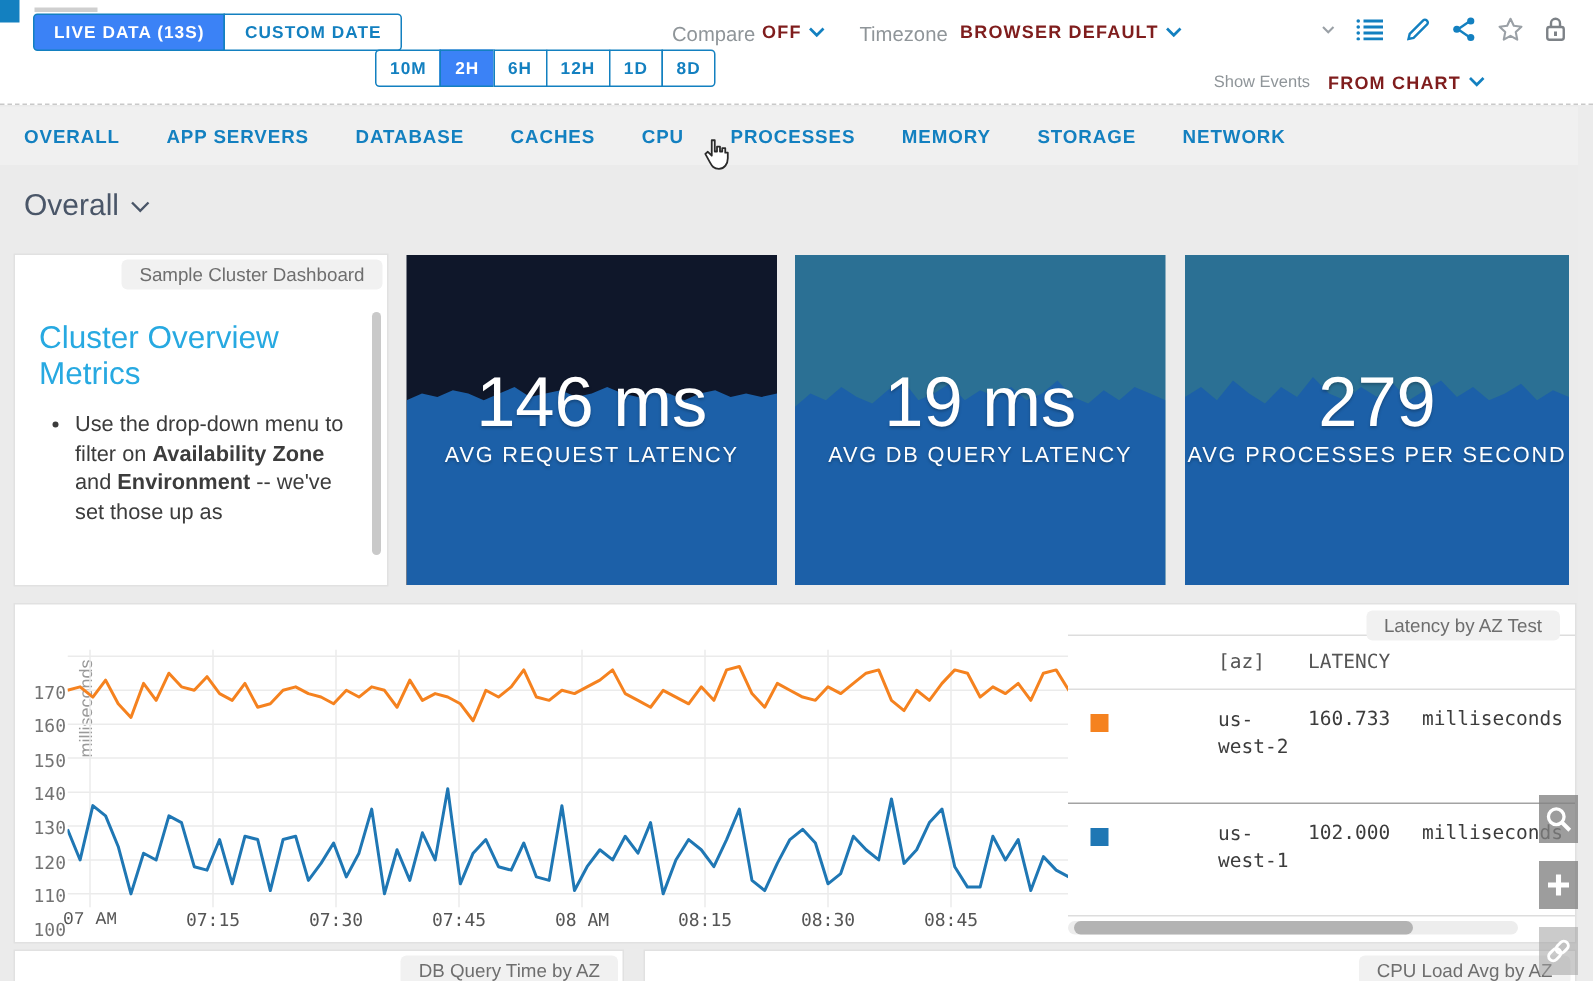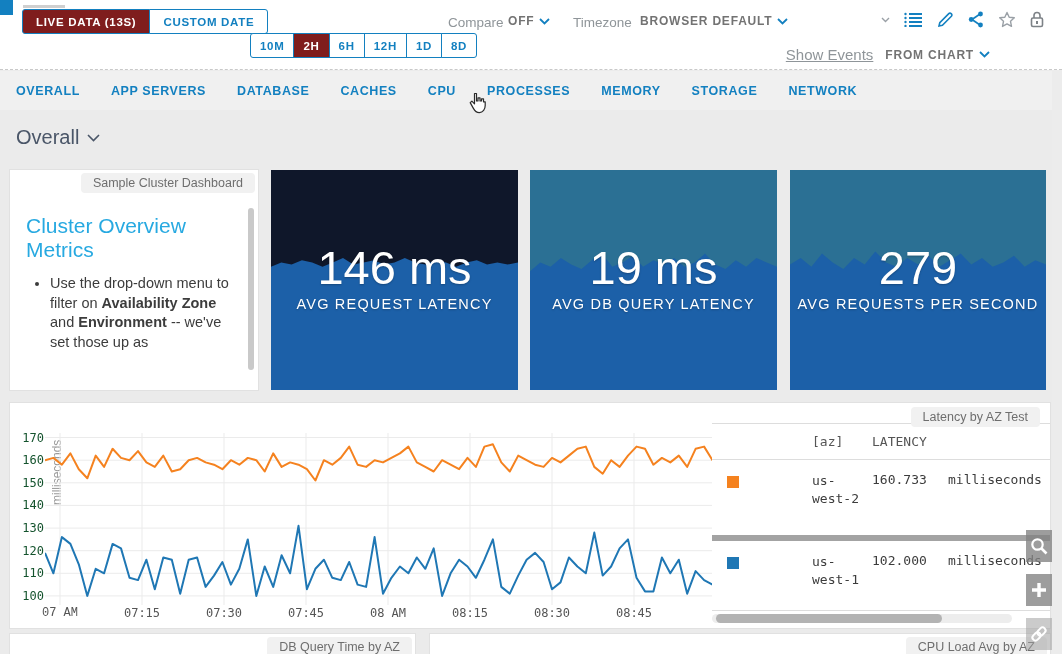--- a/index.html
+++ b/index.html
@@ -10,36 +10,36 @@
   
   .topbar { position:absolute; left:0; top:0; width:1062px; height:40px; background:#fff; z-index:6; }
   .edge-chip { position:absolute; left:0; top:9; width:13px; height:15px; background:#1380c0; }
   .live-progress { position:absolute; left:23px; top:5px; width:42px; height:3px; background:#cfcfcf; }
   .btn-group { position:absolute; top:9px; display:flex; height:25px; }
   .btn-group .tbtn { border:1px solid #1380c0; background:#fff; color:#1380c0;
       font:bold 11.5px "Liberation Sans", sans-serif; letter-spacing:.7px; padding:0 13px;
       margin-left:-1px; cursor:pointer; white-space:nowrap; }
   .btn-group .tbtn:first-child { margin-left:0; border-radius:3px 0 0 3px; }
   .btn-group .tbtn:last-child { border-radius:0 3px 3px 0; }
-  .btn-group .tbtn.active { background:#7f1d1d; color:#fff; }
+  .btn-group .tbtn.active { background:#3b82f6; color:#fff; }
   .live-group { left:22px; }
   .preset-group { left:250px;margin-top:24px; }
   .preset-group .tbtn { padding:0 9px; }
   .bar-label { position:absolute; top:15px; color:#8f9599; font-size:13.5px; }
   .link-select { position:absolute; top:14px; display:flex; align-items:center; gap:5px;
-      color:#737373; font:bold 12px "Liberation Sans", sans-serif; letter-spacing:.8px;
+      color:#7f1d1d; font:bold 12px "Liberation Sans", sans-serif; letter-spacing:.8px;
       background:none; border:none; cursor:pointer; }
   .top-icons { position:absolute; right:18px; top:11px; display:flex; align-items:center; gap:14px; }
   .icon-btn { background:none; border:none; cursor:pointer; display:flex; align-items:center; padding:0; }
 
   
   .events-row { position:absolute; left:0; top:40px; width:1062px; height:30px; background:#fff;
       border-bottom:1px dashed #c9c9c9; display:flex; align-items:center; justify-content:flex-end;
       padding-right:72px; gap:12px; z-index:5; }
-  .events-row .ev-label { color:#8f9599; font-size:15px;text-decoration:underline; }
+  .events-row .ev-label { color:#8f9599; font-size:11px; }
 
   
   .tabs { position:absolute; left:0; top:71px; width:1062px; height:39px; background:#f0f0f0;
       display:flex; align-items:center; gap:31px; padding-left:16px; z-index:4; }
   .tab { color:#1380c0; font:bold 12.5px "Liberation Sans", sans-serif; letter-spacing:.6px;
       cursor:pointer; white-space:nowrap; }
   .pointer-cursor { position:absolute; left:469px; top:92px; z-index:9; }
 
   
   .section-title { position:absolute; left:16px; top:126px; color:#4a5668; font-size:20px;
@@ -60,34 +60,34 @@
   .tile { position:absolute; top:0; height:220px; overflow:hidden; cursor:pointer; }
   .tile svg { position:absolute; left:0; top:0; }
   .tile-text { position:absolute; left:0; top:72px; width:100%; text-align:center; color:#fff; z-index:2;
       text-shadow:0 1px 2px rgba(0,0,0,0.25); }
   .tile-value { font-size:47px; line-height:1.1; }
   .tile-label { font-size:14.5px; letter-spacing:1.2px; margin-top:2px;text-align:center; }
 
   .chart-card { left:10px; top:403px; width:1040px; height:225px; }
   .ylab { position:absolute; left:40px; top:102px; transform:rotate(-90deg); transform-origin:left top;
       color:#9a9a9a; font-size:12px; white-space:nowrap; }
-  .ytick { position:absolute; left:2px; width:32px; text-align:right; color:#14532d;
-      font:12px "DejaVu Sans Mono", monospace; }
+  .ytick { position:absolute; left:2px; width:32px; text-align:right; color:#737373;
+      font:12px "DejaVu Sans Mono", monospace;margin-top:24px; }
   .xtick { position:absolute; width:56px; text-align:center; color:#555;
       font:12px "DejaVu Sans Mono", monospace; top:203px; }
 
   .legend { position:absolute; left:702px; top:20px; width:338px; height:188px;
       border-top:1px solid #ddd; border-bottom:1px solid #ddd; background:#fff;
       font:13px "DejaVu Sans Mono", monospace; color:#3c3c3c; }
   .legend-header { position:relative; height:36px; border-bottom:1px solid #ddd; color:#555; }
   .legend-header span { position:absolute; top:10px; }
   .lh-az { left:100px; }
   .lh-current { left:160px; }
   .legend-row { position:relative; height:75px; }
-  .legend-row + .legend-row { border-top:6px solid #a3a3a3;text-decoration:underline; }
+  .legend-row + .legend-row { border-top:1px solid #a3a3a3;text-decoration:underline; }
   .lswatch { position:absolute; left:15px; top:16px; width:12px; height:12px; }
   .lname { position:absolute; left:100px; top:12px; width:54px; line-height:18px; overflow-wrap:break-word; }
   .lvalue { position:absolute; left:160px; top:12px; }
   .lunit { position:absolute; left:236px; top:12px; }
   .legend-hscroll { position:absolute; left:702px; top:211px; width:300px; height:9px;
       background:#ededed; border-radius:5px; }
   .legend-hthumb { position:absolute; left:4px; top:0; width:226px; height:9px; background:#b3b3b3; border-radius:5px; cursor:grab; }
 
   .bottom-card-left { left:10px; top:634px; width:405px; height:60px; }
   .bottom-card-right { left:430px; top:634px; width:620px; height:60px; }
@@ -253,21 +253,21 @@
           <div class="tile-value">19 ms</div>
           <div class="tile-label">AVG DB QUERY LATENCY</div>
         </div>
       </div>
       <div class="tile" style="left: 519px; width: 256px; background: rgb(43, 112, 148);">
         <svg width="256" height="220">
           <polygon points="0.0,94.6 10.7,88.0 21.3,96.8 32.0,83.6 42.7,92.4 53.3,99.0 64.0,88.0 74.7,94.6 85.3,81.4 96.0,92.4 106.7,96.8 117.3,88.0 128.0,94.6 138.7,85.8 149.3,96.8 160.0,90.2 170.7,83.6 181.3,94.6 192.0,88.0 202.7,96.8 213.3,92.4 224.0,85.8 234.7,96.8 245.3,90.2 256.0,94.6 256,220 0,220" fill="#1c60a8"></polygon>
         </svg>
         <div class="tile-text">
           <div class="tile-value">279</div>
-          <div class="tile-label">AVG REQUESTS PER SECOND</div>
+          <div class="tile-label">AVG PROCESSES PER SECOND</div>
         </div>
       </div>
     </div>
 
   <div class="card chart-card" id="chart-card">
     <div class="badge" style="top:4px;right:10px">Latency by AZ Test</div>
     <div class="ylab">milliseconds</div>
     <svg id="main-plot" width="676" height="172" style="position:absolute;left:35px;top:30px">
         <line x1="0" y1="162.9" x2="676" y2="162.9" stroke="#ebebeb" stroke-width="1"></line>
         <line x1="0" y1="140.3" x2="676" y2="140.3" stroke="#ebebeb" stroke-width="1"></line>

